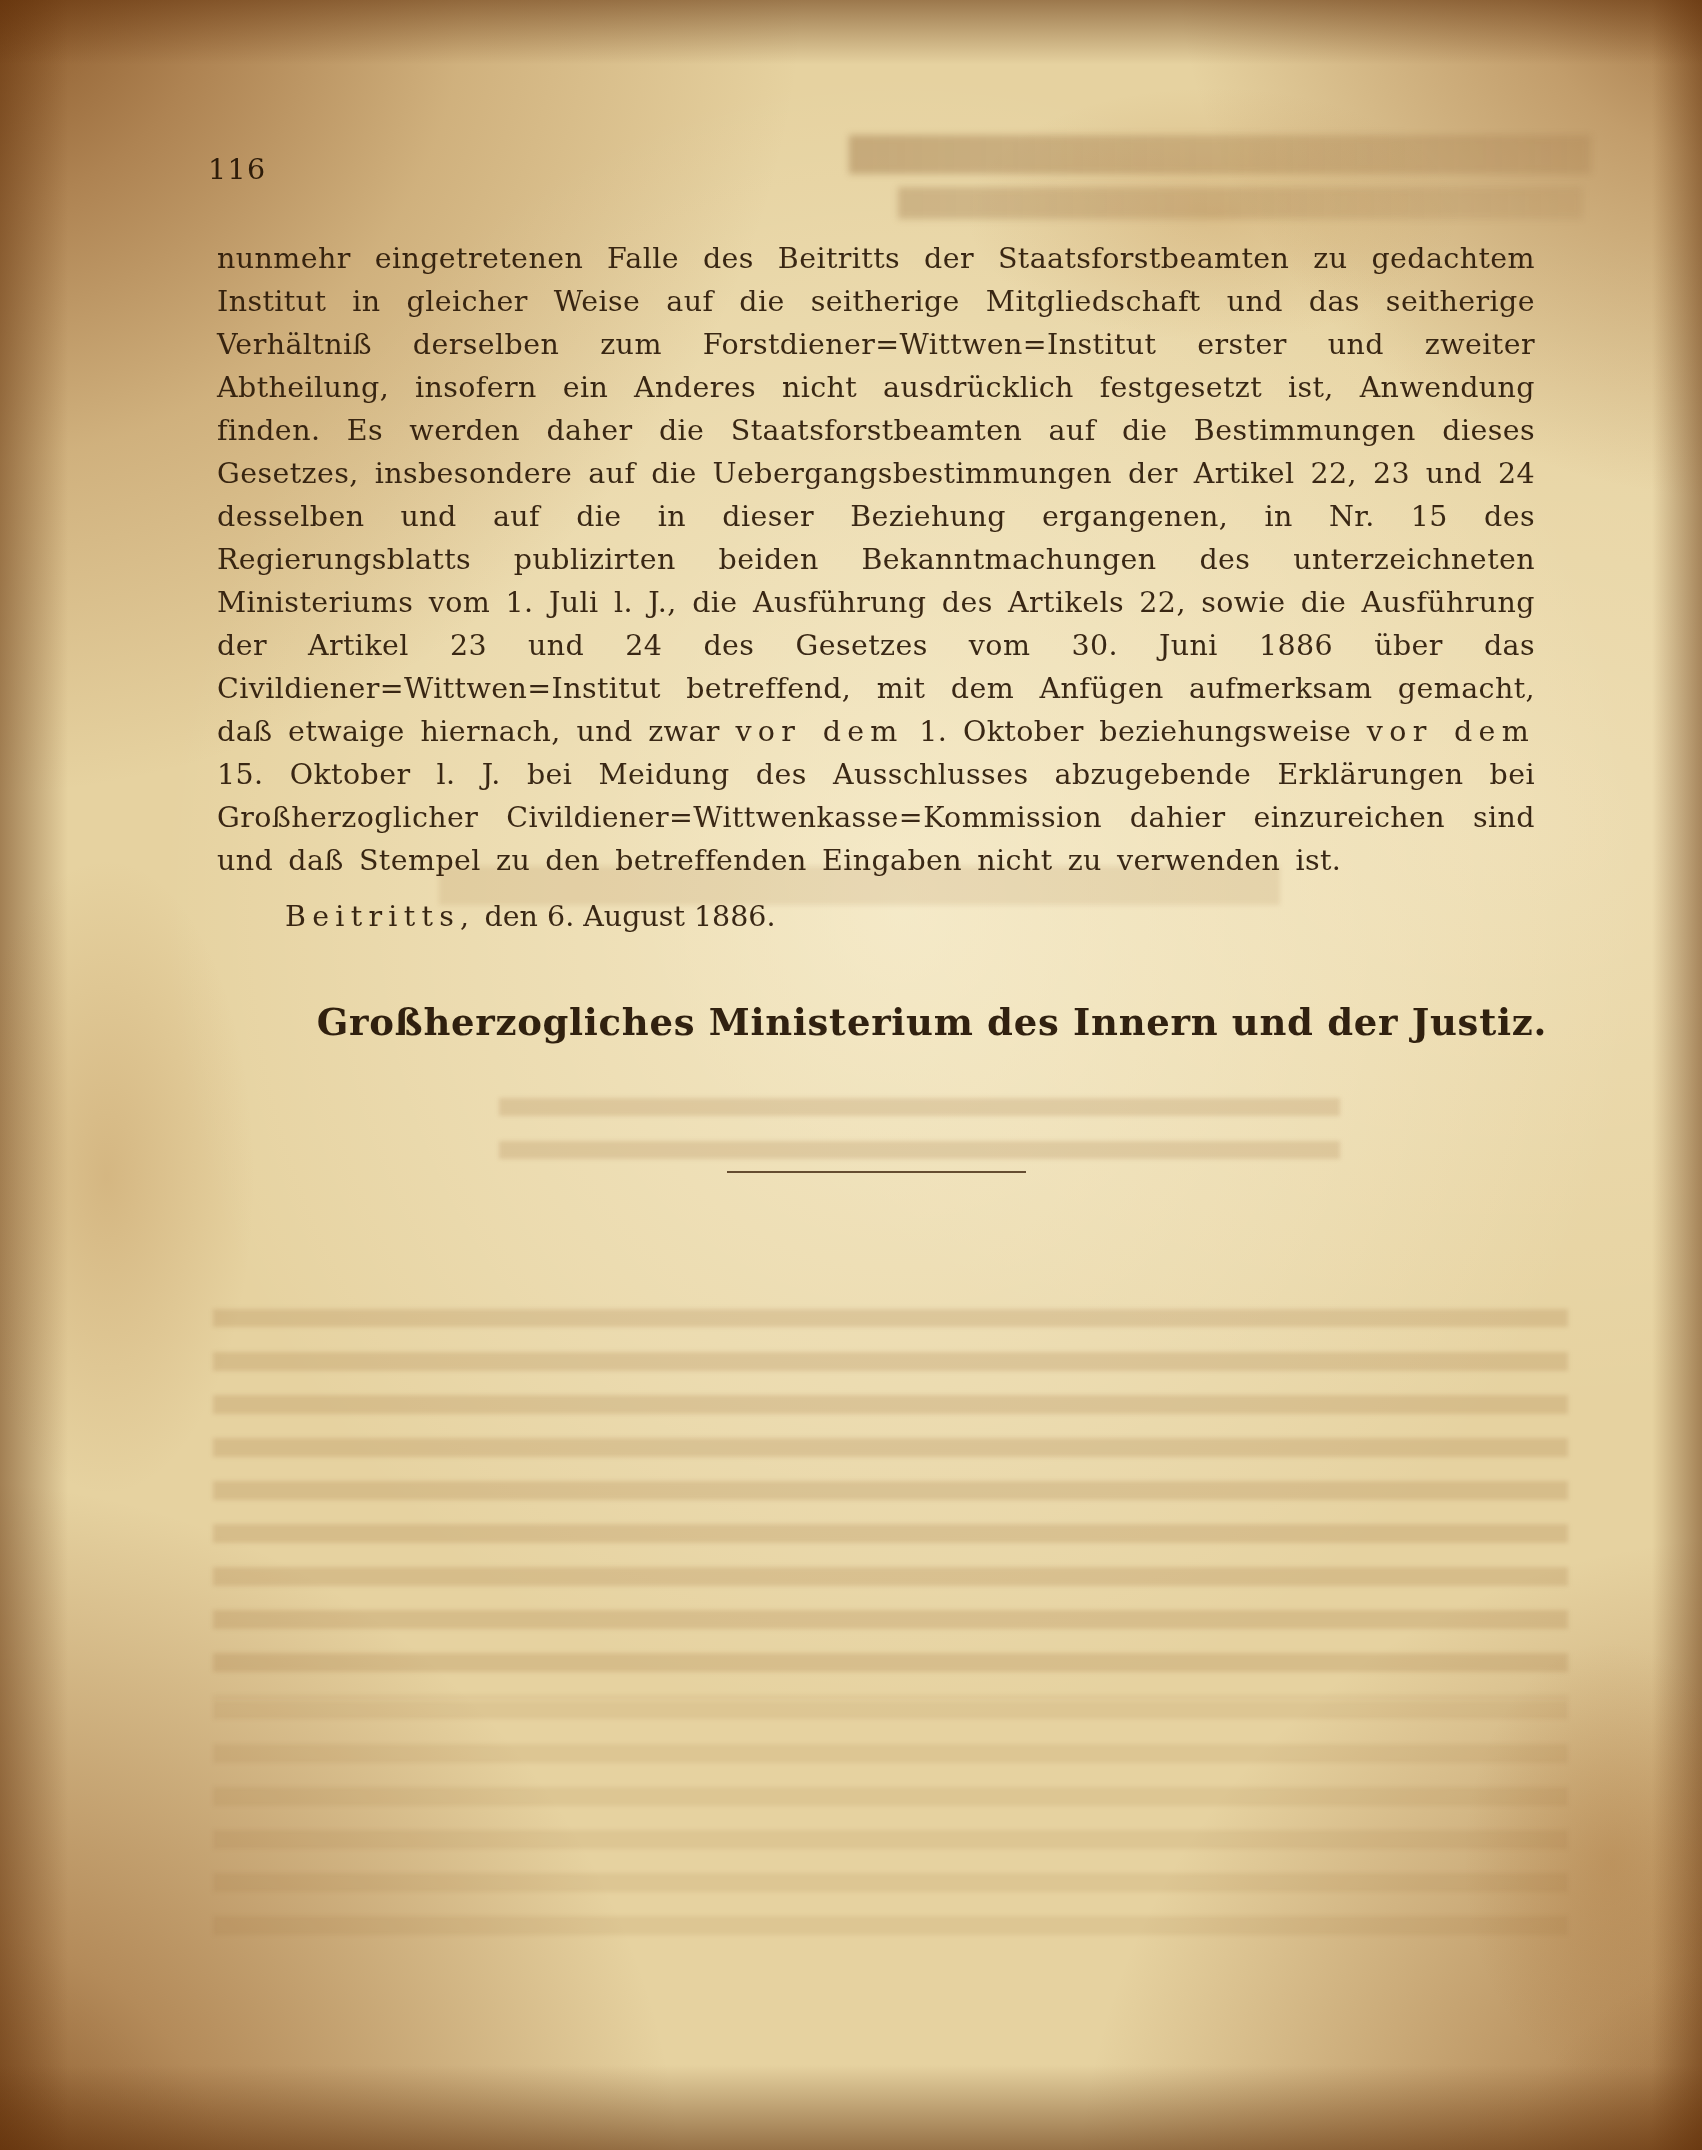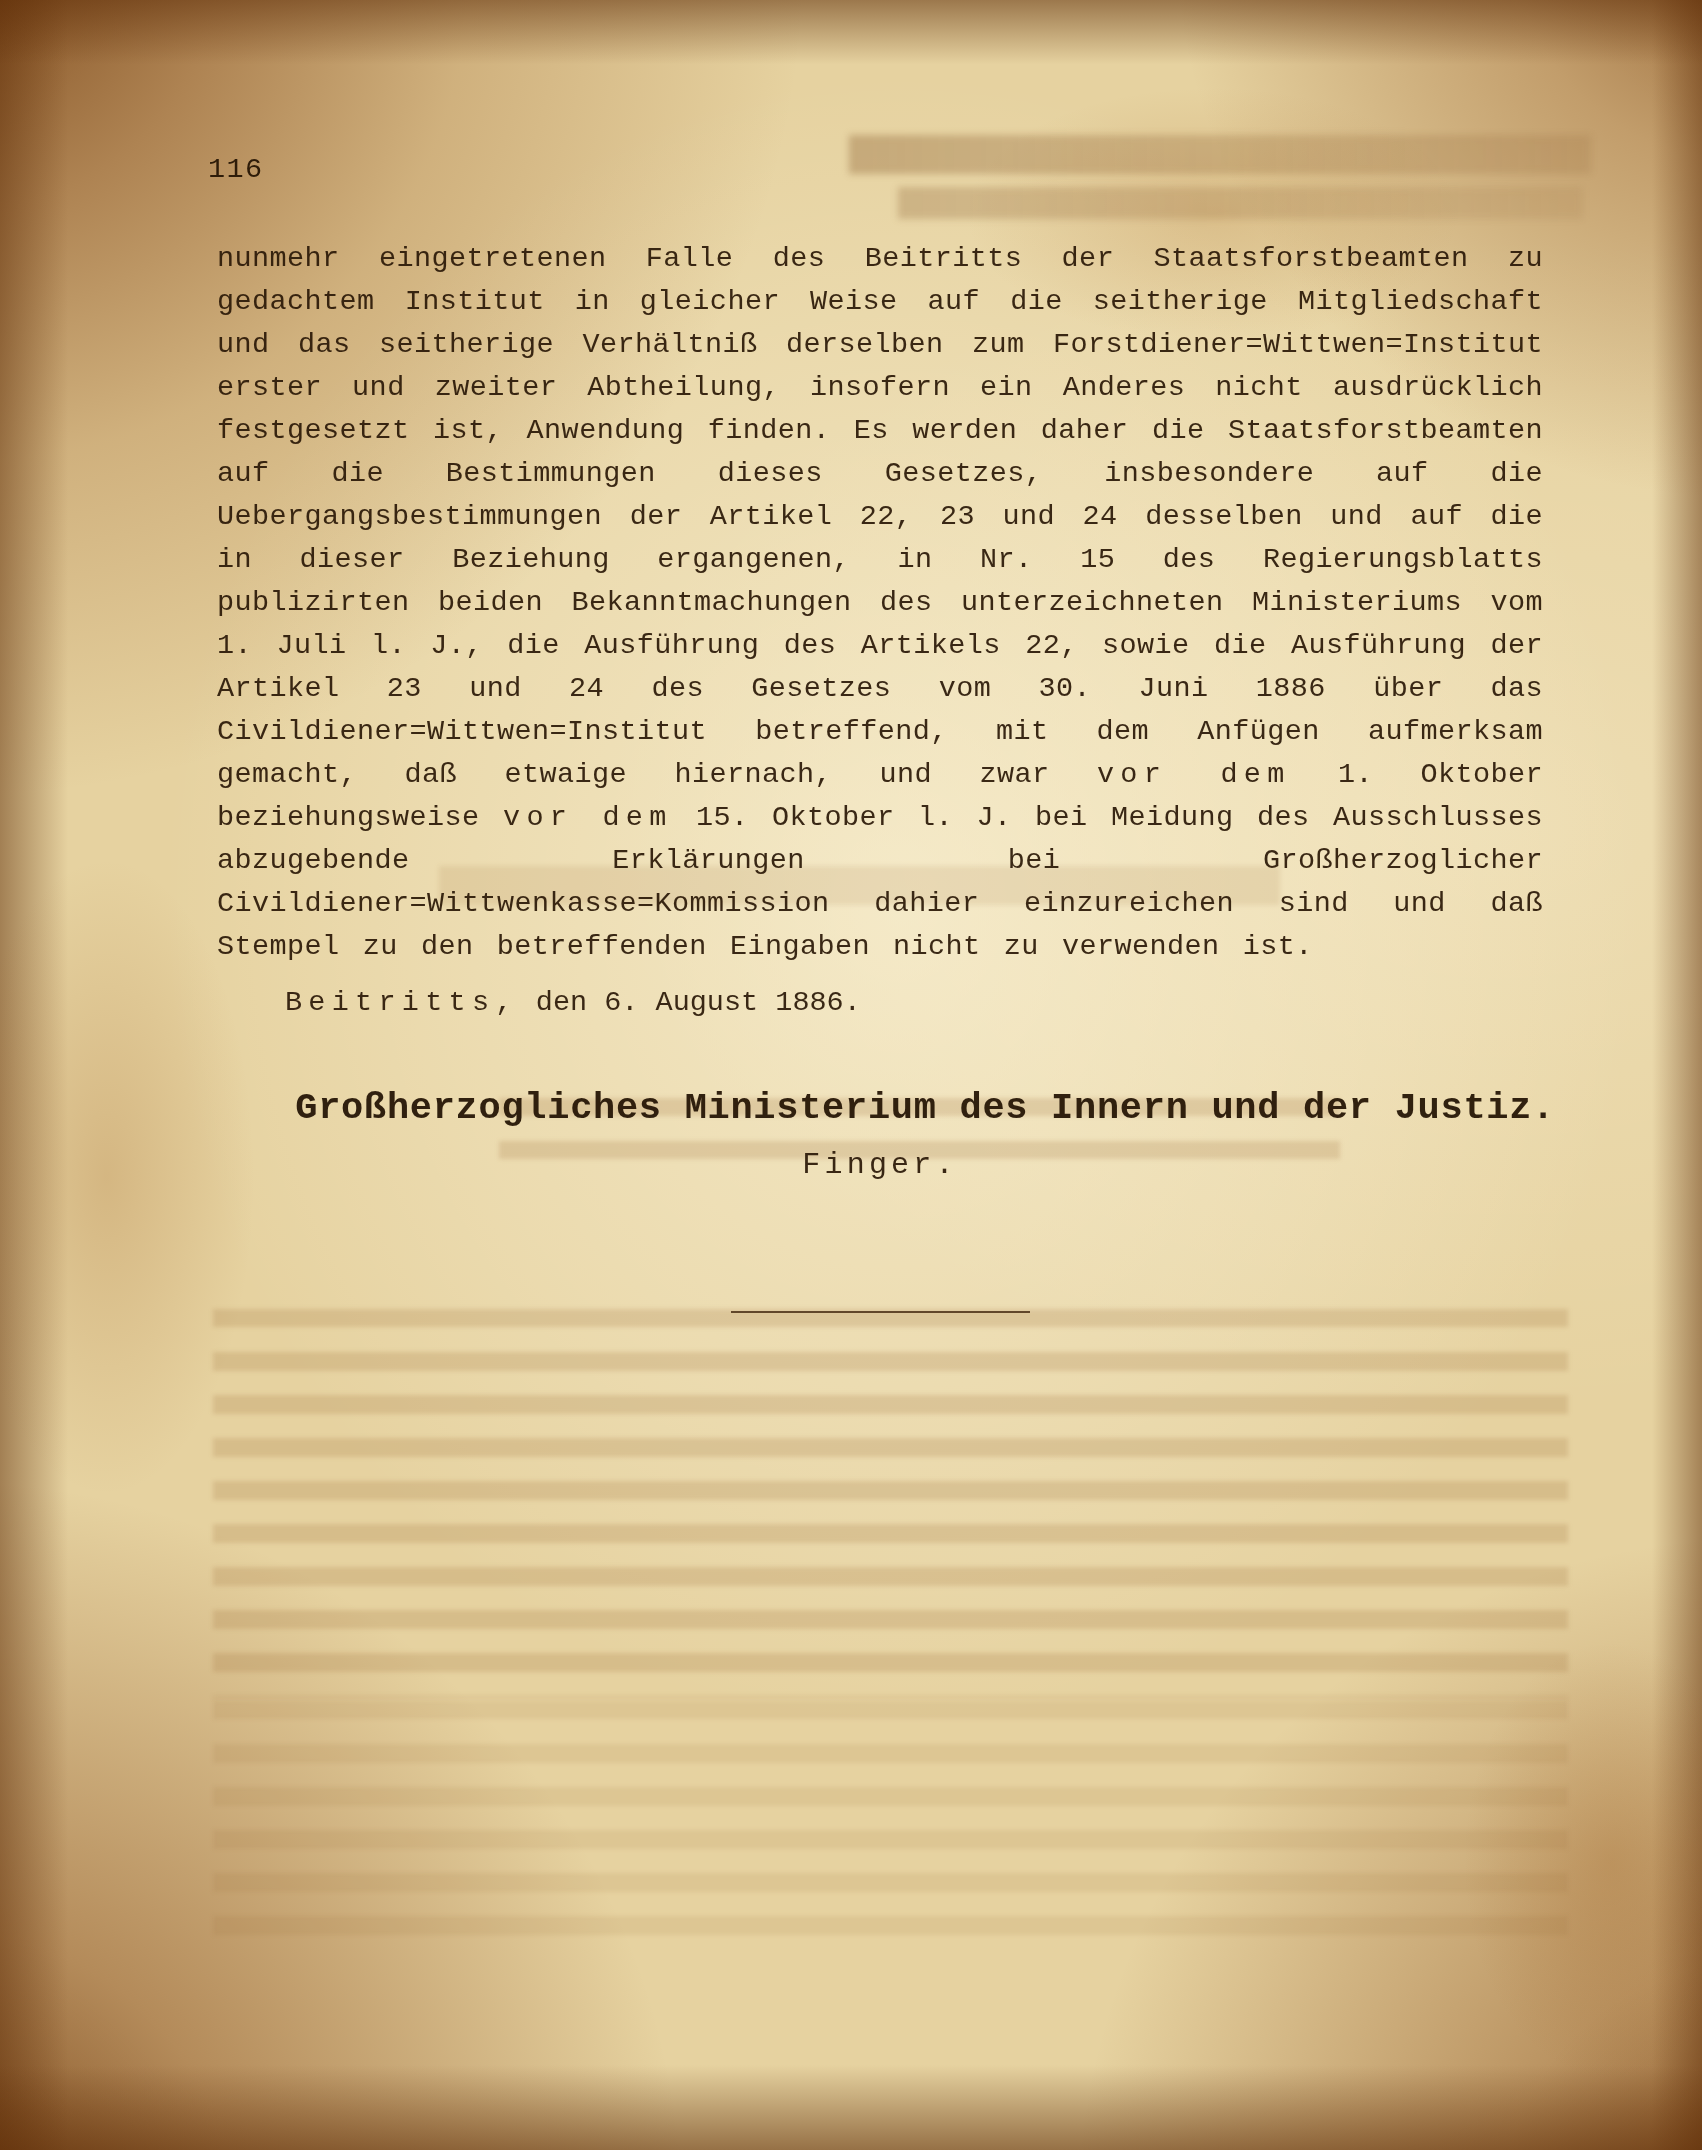--- a/index.html
+++ b/index.html
@@ -81,23 +81,22 @@
   .ghost-dateline { left: 439px; top: 866px; width: 841px; height: 39px; filter: blur(2.9px);
     background: rgba(148,96,42,0.12); }
   .ghost-mid { left: 499px; top: 1098px; width: 841px; height: 68px; }
   .ghost-body-strong { left: 213px; top: 1309px; width: 1355px; height: 389px; }
   .ghost-body-faint { left: 213px; top: 1701px; width: 1355px; height: 250px; }
 
   .content {
     position: absolute;
     z-index: 2;
     left: 205px;
-    right: 148px;
+    right: 156px;
     top: 147px;
-    font-family: Liberation Mono, monospace;
   }
 
   .page-header {
     position: relative;
     height: 78px;
   }
   .page-number {
     position: absolute;
     left: 2.9px;
     top: 5.7px;
@@ -196,20 +195,19 @@
     </div>
 
     <p class="article-paragraph"><span>nunmehr eingetretenen Falle des Beitritts der Staatsforstbeamten zu gedachtem Institut in gleicher Weise auf die seitherige Mitgliedschaft und das seitherige Verhältniß derselben zum Forstdiener=Wittwen=Institut erster und zweiter Abtheilung, insofern ein Anderes nicht ausdrücklich festgesetzt ist, Anwendung finden. Es werden daher die Staatsforstbeamten auf die Bestimmungen dieses Gesetzes, insbesondere auf die Uebergangsbestimmungen der Artikel 22, 23 und 24 desselben und auf die in dieser Beziehung ergangenen, in Nr. 15 des Regierungsblatts publizirten beiden Bekanntmachungen des unterzeichneten Ministeriums vom 1. Juli l. J., die Ausführung des Artikels 22, sowie die Ausführung der Artikel 23 und 24 des Gesetzes vom 30. Juni 1886 über das Civildiener=Wittwen=Institut betreffend, mit dem Anfügen aufmerksam gemacht, daß etwaige hiernach, und zwar </span><span class="spaced">vor dem</span><span> 1. Oktober beziehungsweise </span><span class="spaced">vor dem</span><span> 15. Oktober l. J. bei Meidung des Ausschlusses abzugebende Erklärungen bei Großherzoglicher Civildiener=Wittwenkasse=Kommission dahier einzureichen sind und daß Stempel zu den betreffenden Eingaben nicht zu verwenden ist.</span></p>
 
     <p class="dateline">
       <span class="spaced">Beitritts,</span><span> den 6. August 1886.</span>
     </p>
 
     <h2 class="ministry-heading">Großherzogliches Ministerium des Innern und der Justiz.</h2>
 
-    <p class="sig-center">Finger.</p>
 
 
     <hr class="section-divider">
 
   </div>
 </div>
 
 
 </body></html>

